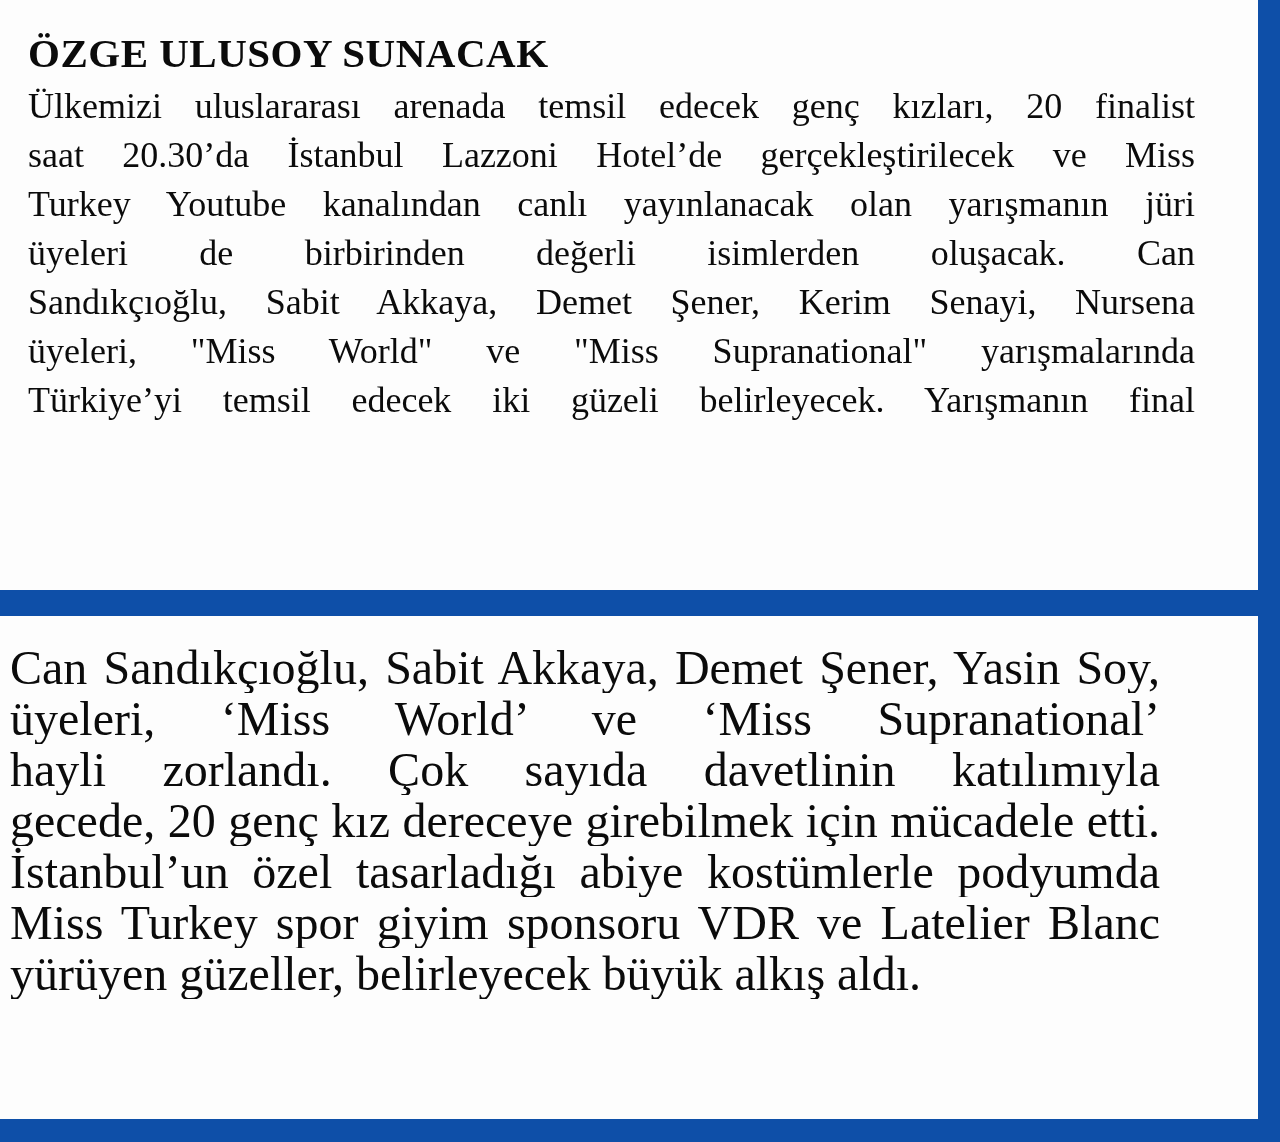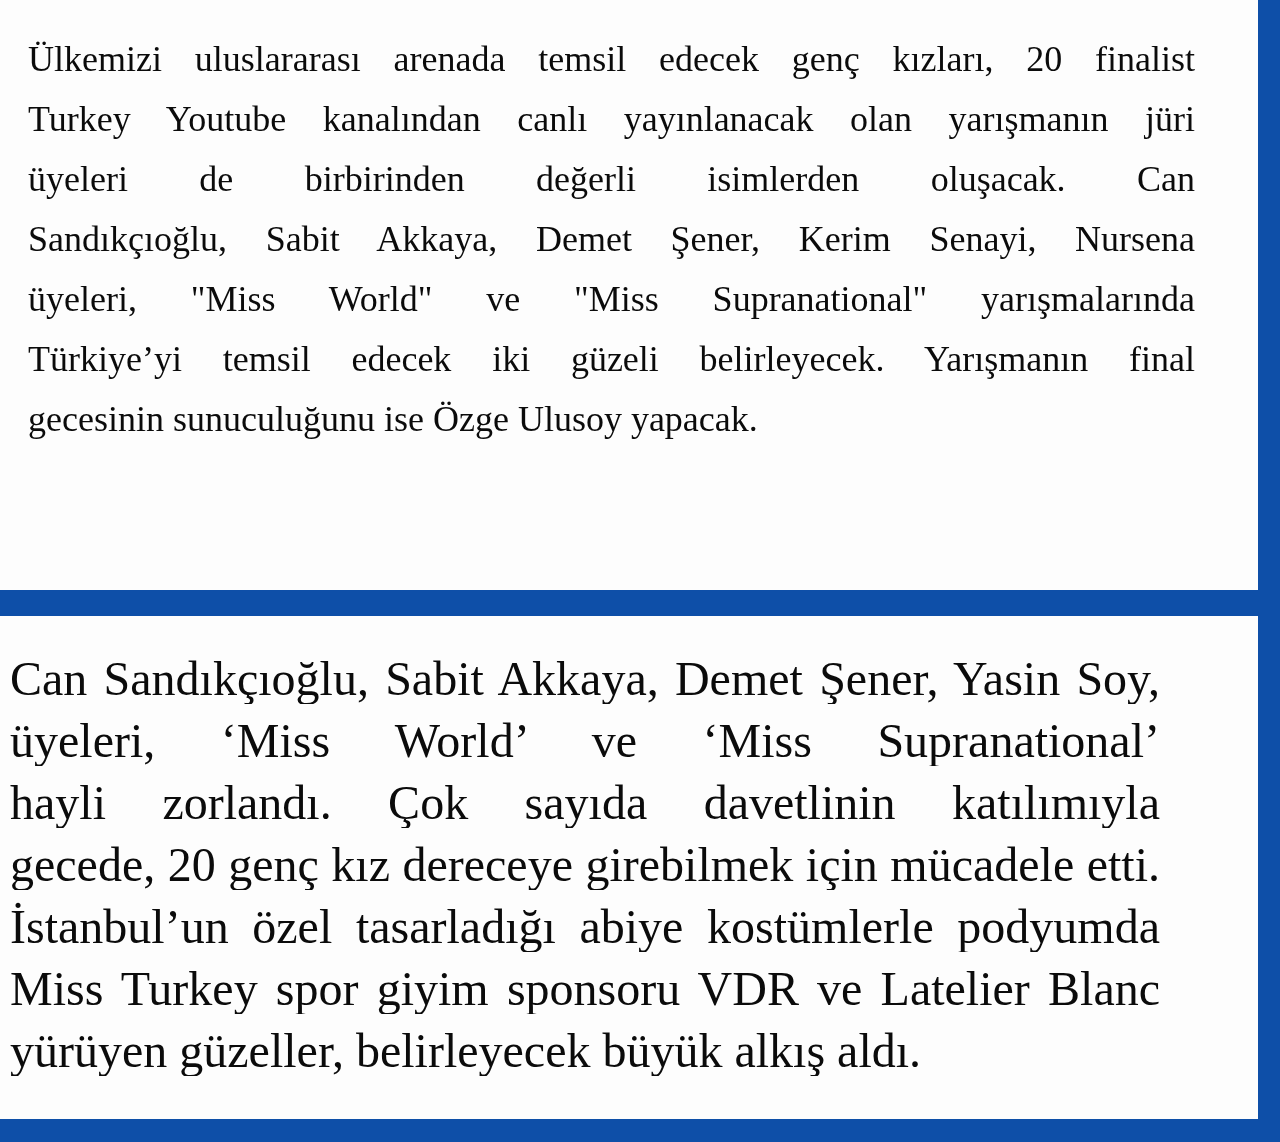--- a/index.html
+++ b/index.html
@@ -67,42 +67,42 @@
     height: 51px;
   }
   .text-line {
     text-align: justify;
     text-align-last: justify;
     white-space: nowrap; 
   }
   .text-line {
     white-space: normal;
     overflow: hidden;
-    margin-top: 11px;
   }
   .text-line.last-line {
     text-align-last: left;
   }
 </style>
 </head>
 <body style="background: rgb(253, 253, 253); color: rgb(11, 11, 11);">
 
 <div class="blue right-bar"></div>
 <div class="blue mid-band"></div>
 <div class="blue bottom-band"></div>
 
 <div class="article-1">
+  <div class="headline">ÖZGE ULUSOY SUNACAK</div>
   <div class="body-lines">
       <div class="text-line">Ülkemizi uluslararası arenada temsil edecek genç kızları, 20 finalist</div>
+      <div class="text-line">saat 20.30’da İstanbul Lazzoni Hotel’de gerçekleştirilecek ve Miss</div>
       <div class="text-line">Turkey Youtube kanalından canlı yayınlanacak olan yarışmanın jüri</div>
       <div class="text-line">üyeleri de birbirinden değerli isimlerden oluşacak. Can</div>
       <div class="text-line">Sandıkçıoğlu, Sabit Akkaya, Demet Şener, Kerim Senayi, Nursena</div>
       <div class="text-line">üyeleri, "Miss World" ve "Miss Supranational" yarışmalarında</div>
       <div class="text-line">Türkiye’yi temsil edecek iki güzeli belirleyecek. Yarışmanın final</div>
-      <div class="text-line last-line">gecesinin sunuculuğunu ise Özge Ulusoy yapacak.</div>
     </div>
 </div>
 
 <div class="article-2">
   <div class="body-lines">
       <div class="text-line">Can Sandıkçıoğlu, Sabit Akkaya, Demet Şener, Yasin Soy,</div>
       <div class="text-line">üyeleri, ‘Miss World’ ve ‘Miss Supranational’ yarışmalarında</div>
       <div class="text-line">hayli zorlandı. Çok sayıda davetlinin katılımıyla düzenlenen</div>
       <div class="text-line">gecede, 20 genç kız dereceye girebilmek için mücadele etti.</div>
       <div class="text-line">İstanbul’un özel tasarladığı abiye kostümlerle podyumda</div>

